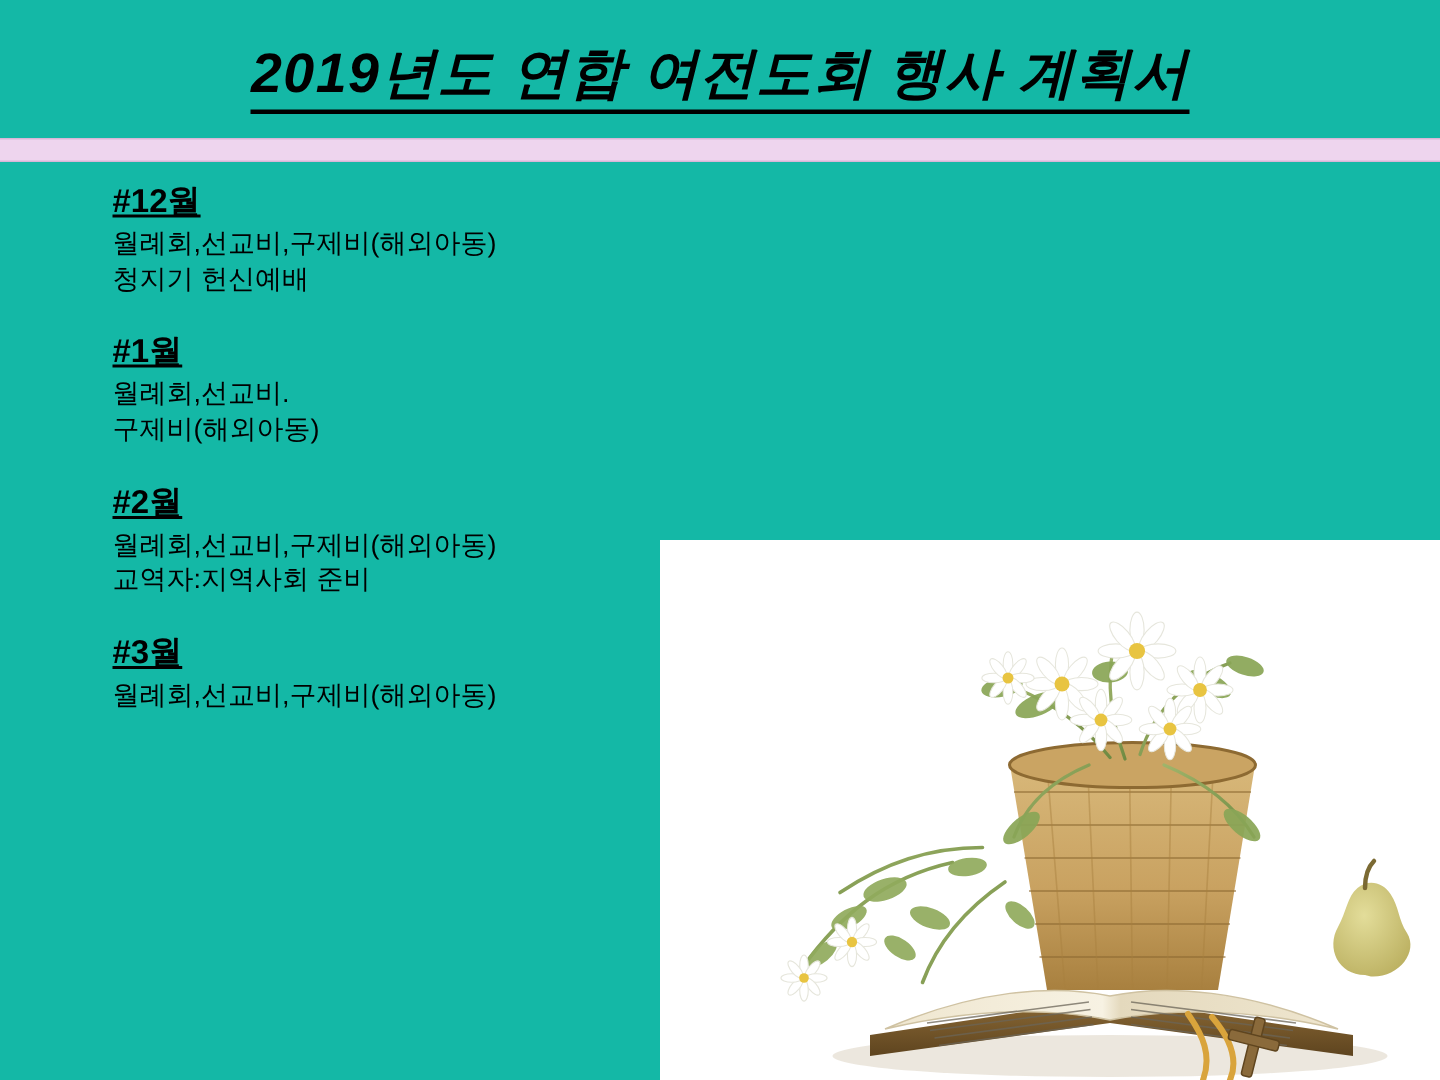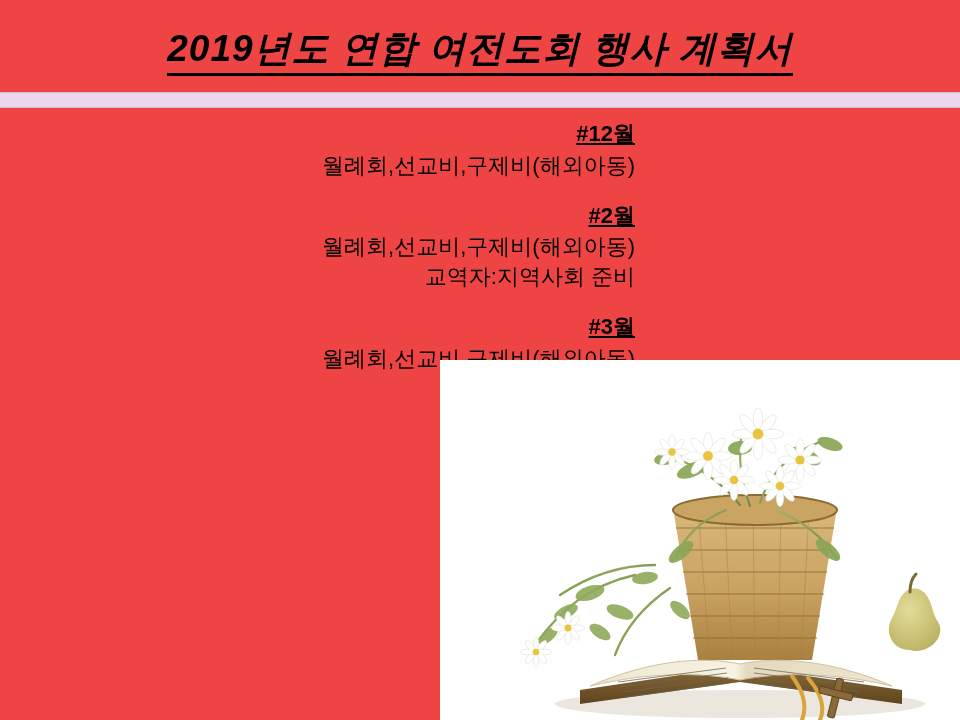--- a/index.html
+++ b/index.html
@@ -11,21 +11,21 @@
     height: 720px;
     background: #ffffff;
     font-family: "Liberation Sans", sans-serif;
     overflow: hidden;
     position: relative;
   }
   .slide {
     position: relative;
     width: 960px;
     height: 720px;
-    background: #ef4444;
+    background: #14b8a6;
   }
 
   
   .title-area {
     position: absolute;
     left: 0;
     top: 28px;
     width: 960px;
     text-align: center;
   }
@@ -57,36 +57,35 @@
 
   
   .body-area {
     position: absolute;
     left: 75px;
     top: 120px;
     width: 560px;
   }
   .group {
     margin-bottom: 22px;
-    text-align: right;
   }
   .group:last-child {
     margin-bottom: 0;
   }
   .group-head {
     font-size: 22px;
     font-weight: bold;
     color: #000000;
     text-decoration: underline;
     line-height: 1.30;
     margin: 0 0 2px 0;
     display: inline-block;
   }
   .group-line {
-    font-size: 22px;
+    font-size: 18px;
     color: #000000;
     line-height: 1.33;
     margin: 0;
     white-space: nowrap;
   }
 
   
   .photo {
     position: absolute;
     right: 0;
@@ -105,22 +104,28 @@
     <div class="title-text">2019년도 연합 여전도회 행사 계획서</div>
   </div>
 
   <div class="divider"></div>
 
   <div class="body-area">
 
     <div class="group">
       <div class="group-head">#12월</div>
       <p class="group-line">월례회,선교비,구제비(해외아동)</p>
+      <p class="group-line">청지기 헌신예배</p>
     </div>
 
+    <div class="group">
+      <div class="group-head">#1월</div>
+      <p class="group-line">월례회,선교비.</p>
+      <p class="group-line">구제비(해외아동)</p>
+    </div>
 
     <div class="group">
       <div class="group-head">#2월</div>
       <p class="group-line">월례회,선교비,구제비(해외아동)</p>
       <p class="group-line">교역자:지역사회 준비</p>
     </div>
 
     <div class="group">
       <div class="group-head">#3월</div>
       <p class="group-line">월례회,선교비,구제비(해외아동)</p>

